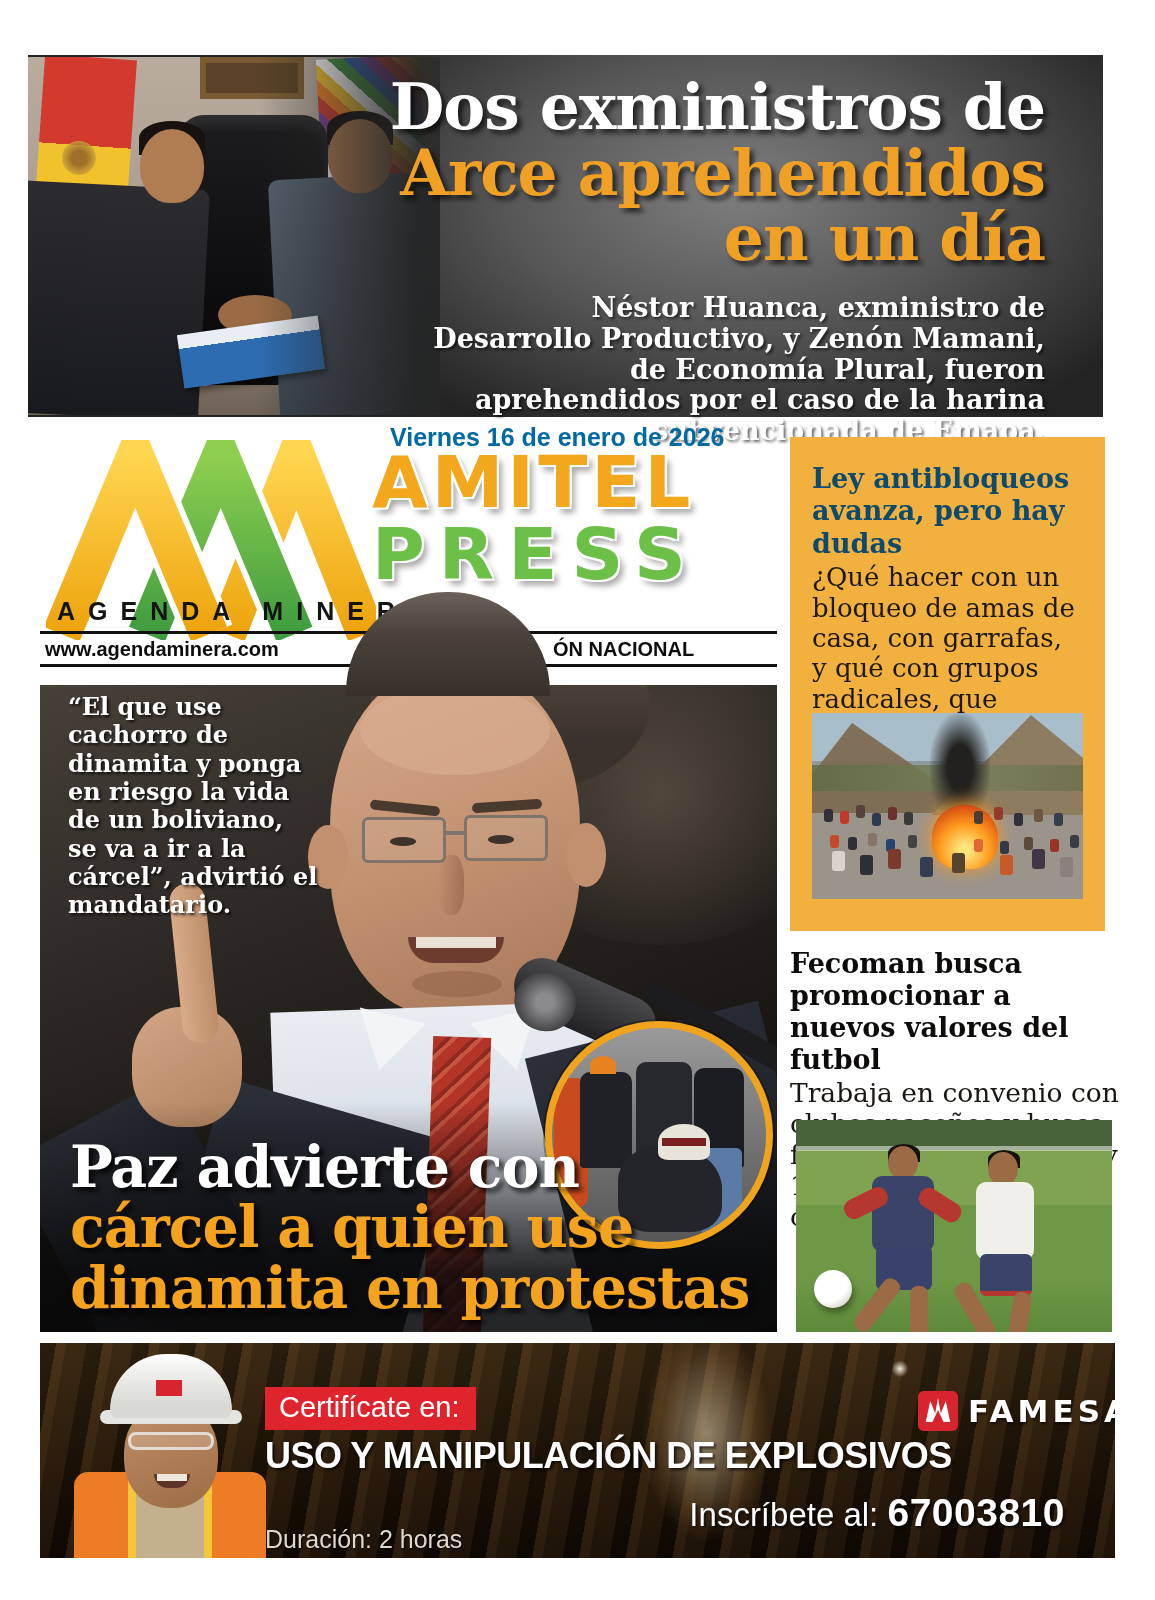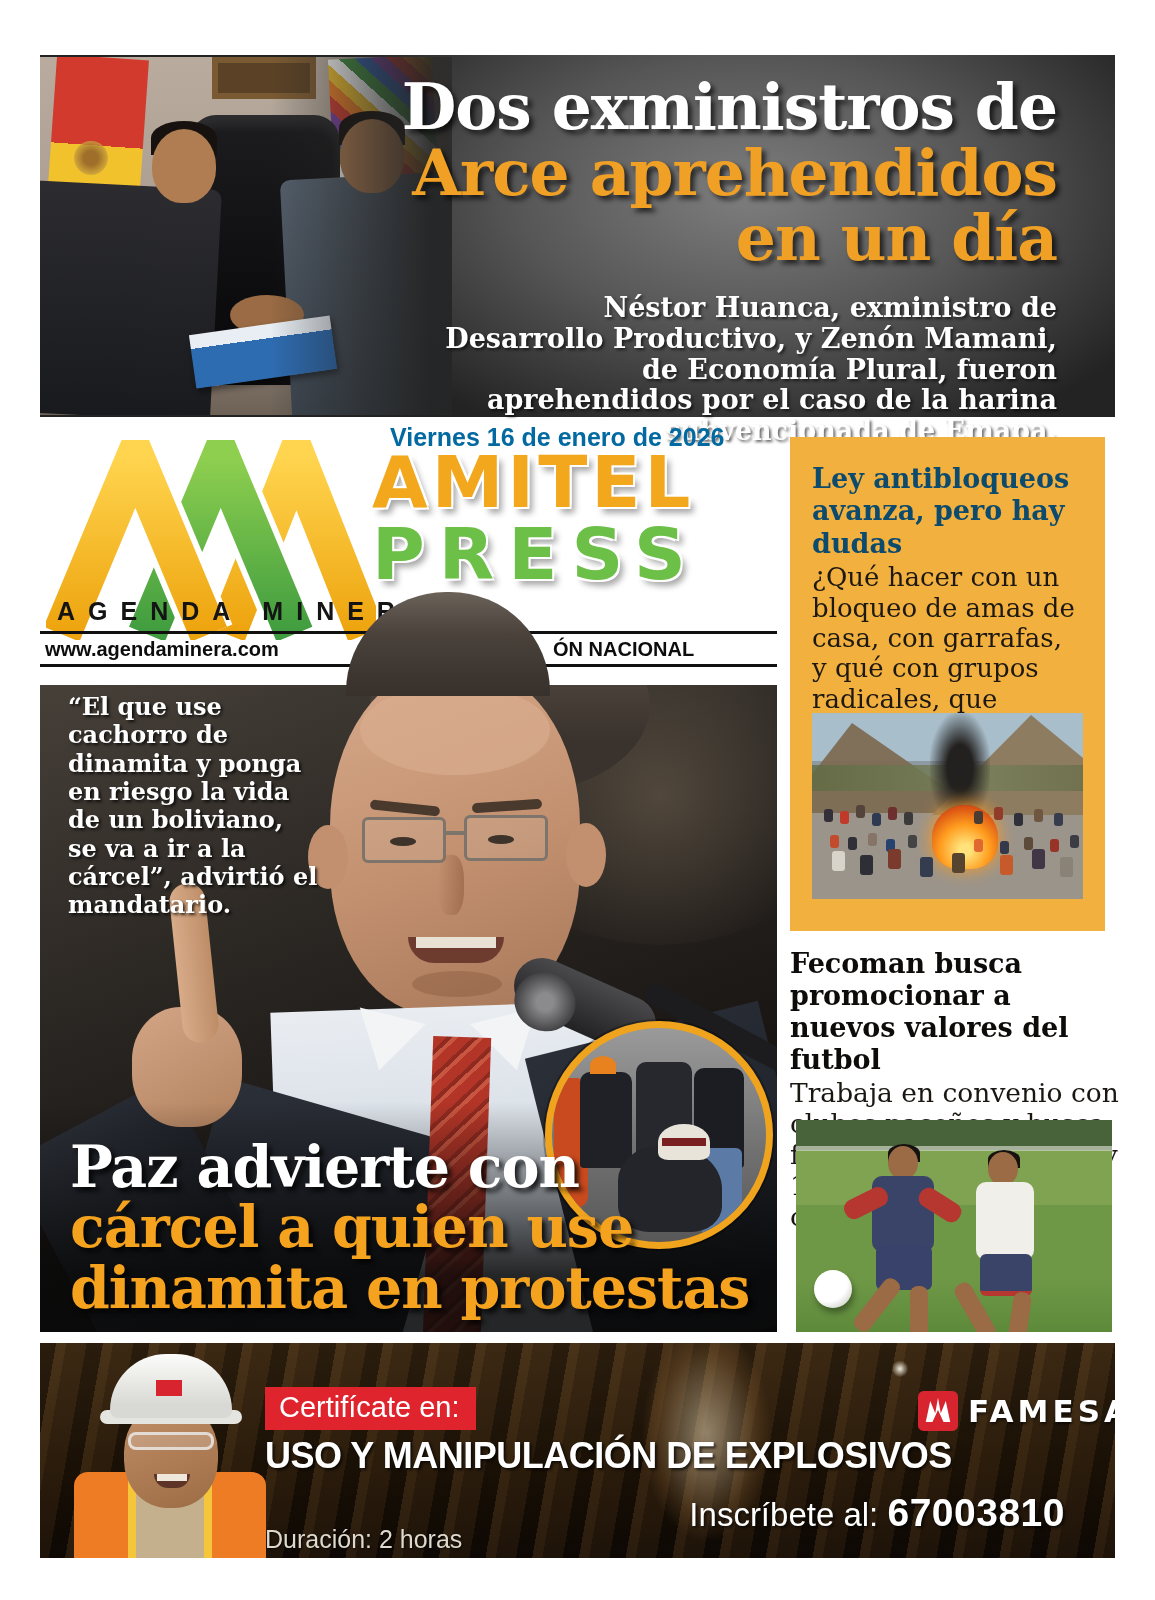--- a/index.html
+++ b/index.html
@@ -2,21 +2,21 @@
 <html><head>
 <meta charset="utf-8">
 <style>
   * { margin:0; padding:0; box-sizing:border-box; }
   html,body { background:#ffffff; }
   .page { position:relative; width:1155px; height:1600px; background:#fff; overflow:hidden;
           font-family:"Liberation Sans", sans-serif; }
   .abs { position:absolute; }
 
   
-  .top-band { left:40px; top:55px; width:1075px; height:362px;
+  .top-band { left:28px; top:55px; width:1075px; height:362px;
     background: radial-gradient(ellipse 520px 300px at 66% 38%, #7e7e7e 0%, #565656 45%, #232323 90%), #232323; }
   .top-photo { left:0; top:2px; width:412px; height:358px; overflow:hidden;
     background: linear-gradient(180deg,#b9ac9f 0%, #a89a8d 55%, #6e6257 100%); }
   .tp-flag { left:8px; top:0; width:92px; height:260px; transform:rotate(4deg);
     background: linear-gradient(180deg,#d23a2e 0 34%, #f2c22c 34% 67%, #3f9140 67% 100%); }
   .tp-crest { left:34px; top:84px; width:34px; height:34px; border-radius:50%;
     background: radial-gradient(circle,#8a5a2a 30%, #caa23c 70%); opacity:.8; }
   .tp-wiphala { left:292px; top:0; width:104px; height:160px; transform:rotate(-3deg); opacity:.95;
     background: repeating-linear-gradient(45deg,#d23a2e 0 11px,#ef7f22 11px 22px,#f2c22c 22px 33px,#ffffff 33px 44px,#3f9140 44px 55px,#2f5fb0 55px 66px,#7a3fa0 66px 77px); }
   .tp-frame { left:172px; top:0; width:104px; height:42px; background:#5b4226; border:6px solid #7a5a33; }

